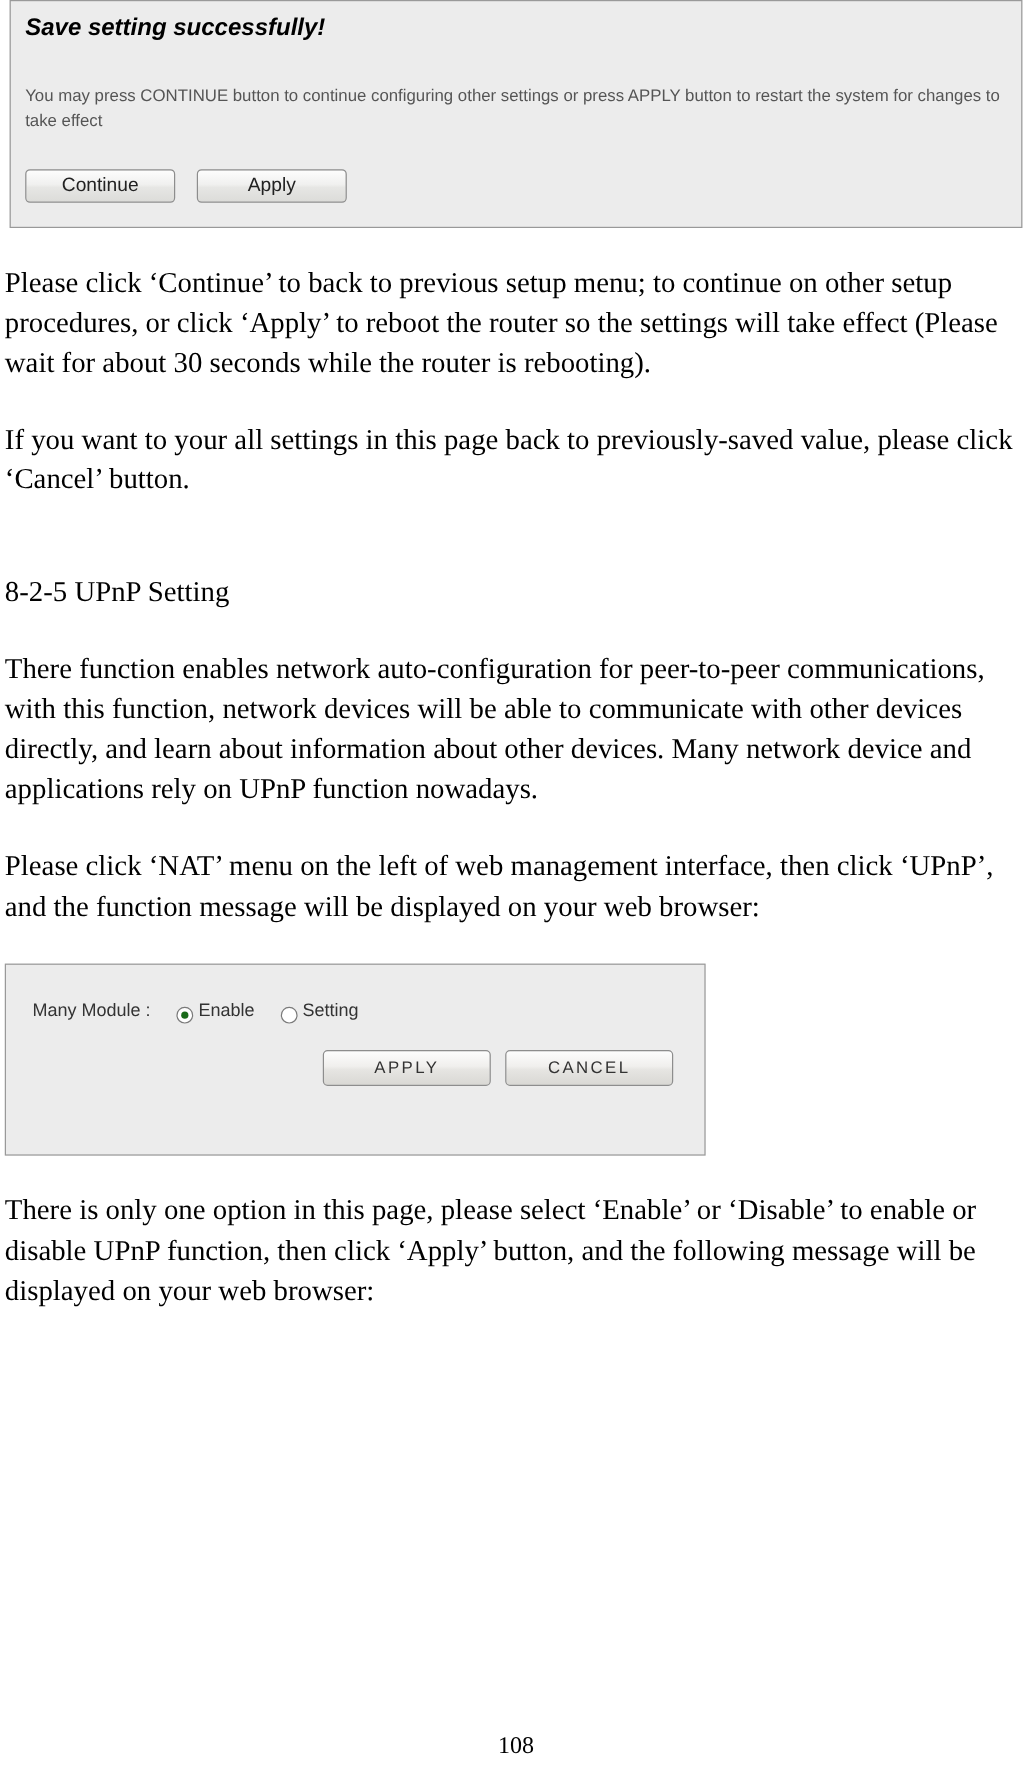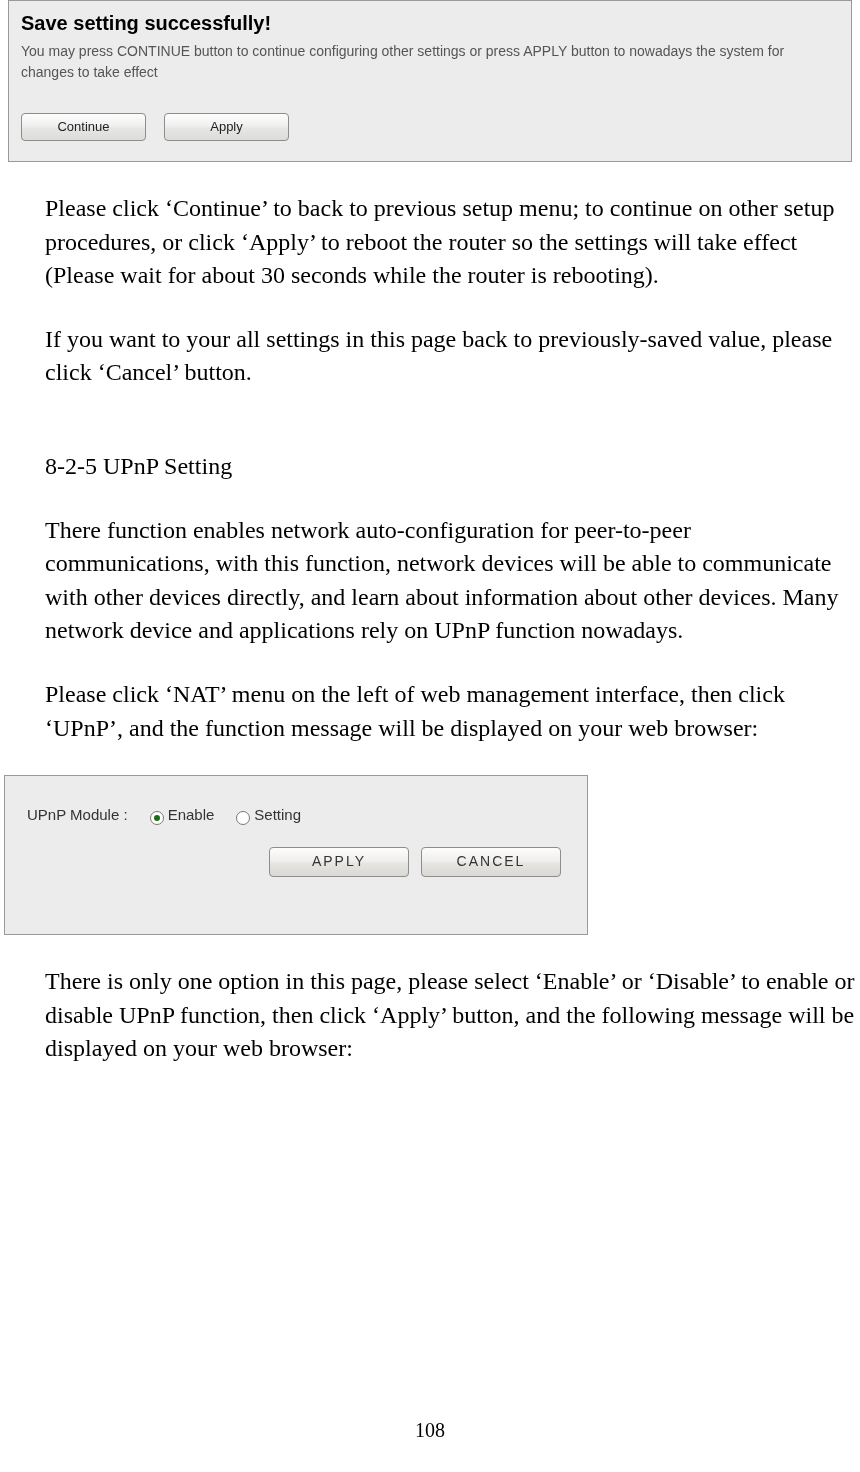--- a/index.html
+++ b/index.html
@@ -15,55 +15,55 @@
     .dialog-screenshot {
       background: #ececec;
       border: 1px solid #999;
       padding: 8px 12px 20px 12px;
       margin: 0 8px 30px 8px;
     }
     .dialog-title {
       font-family: Arial, sans-serif;
       font-size: 20px;
       font-weight: bold;
+      font-style: italic;
       color: #000;
-      margin-bottom: 4px;
+      margin-bottom: 32px;
     }
     .dialog-body {
       font-family: Arial, sans-serif;
       font-size: 14px;
       color: #555;
       line-height: 1.5;
       margin-bottom: 30px;
     }
     .dialog-buttons {
       display: flex;
       gap: 18px;
     }
     .win-button {
       font-family: Arial, sans-serif;
-      font-size: 13px;
+      font-size: 16px;
       color: #222;
       background: linear-gradient(to bottom, #fdfdfd 0%, #f0f0ef 45%, #e6e6e4 55%, #dcdcd9 100%);
       border: 1px solid #8d8d8d;
       border-radius: 4px;
       width: 125px;
       height: 28px;
       display: flex;
       align-items: center;
       justify-content: center;
       cursor: pointer;
     }
     .doc-text {
       padding: 0 4px;
       margin-bottom: 30px;
     }
     .doc-text p {
       margin-bottom: 0;
-      margin-left: 41px;
     }
     .section-spacer { height: 30px; }
     .upnp-screenshot {
       background: #ececec;
       border: 1px solid #999;
       width: 584px;
       height: 160px;
       margin: 0 0 30px 4px;
       padding: 28px 16px 20px 22px;
       font-family: Arial, sans-serif;
@@ -114,33 +114,33 @@
       border-radius: 4px;
       width: 140px;
       height: 30px;
       display: flex;
       align-items: center;
       justify-content: center;
       cursor: pointer;
     }
     .page-number {
       position: absolute;
-      bottom: 28px;
+      bottom: 3px;
       left: 0;
       right: 0;
       text-align: center;
       font-size: 20px;
     }
   </style>
 </head>
 <body>
 
 <div class="dialog-screenshot">
   <div class="dialog-title">Save setting successfully!</div>
-  <div class="dialog-body">You may press CONTINUE button to continue configuring other settings or press APPLY button to nowadays the system for changes to take effect</div>
+  <div class="dialog-body">You may press CONTINUE button to continue configuring other settings or press APPLY button to restart the system for changes to take effect</div>
   <div class="dialog-buttons">
     <div class="win-button">Continue</div>
     <div class="win-button">Apply</div>
   </div>
 </div>
 
 <div class="doc-text">
   <p>Please click ‘Continue’ to back to previous setup menu; to continue on other setup procedures, or click ‘Apply’ to reboot the router so the settings will take effect (Please wait for about 30 seconds while the router is rebooting).</p>
 </div>
 
@@ -157,21 +157,21 @@
 <div class="doc-text">
   <p>There function enables network auto-configuration for peer-to-peer communications, with this function, network devices will be able to communicate with other devices directly, and learn about information about other devices. Many network device and applications rely on UPnP function nowadays.</p>
 </div>
 
 <div class="doc-text">
   <p>Please click ‘NAT’ menu on the left of web management interface, then click ‘UPnP’, and the function message will be displayed on your web browser:</p>
 </div>
 
 <div class="upnp-screenshot">
   <div class="upnp-row">
-    <span>UPnP Module :</span>
+    <span>Many Module :</span>
     <span style="width:6px"></span>
     <div class="radio-wrap">
       <div class="radio selected"></div>
       <span>Enable</span>
     </div>
     <span style="width:6px"></span>
     <div class="radio-wrap">
       <div class="radio"></div>
       <span>Setting</span>
     </div>

